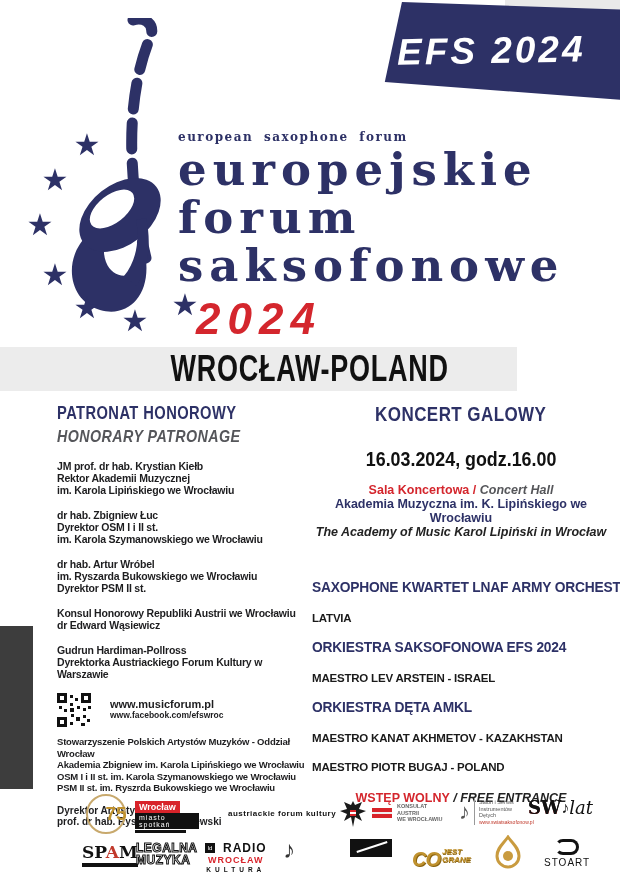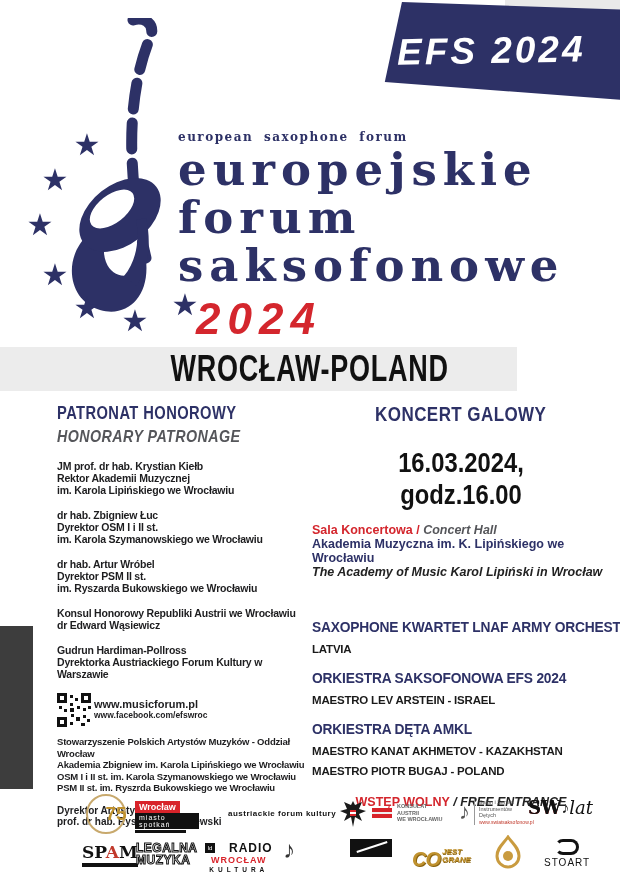--- a/index.html
+++ b/index.html
@@ -42,42 +42,42 @@
   .loc-text span{display:inline-block;transform:scaleX(.75);letter-spacing:1px;}
 
   
   .left-col{position:absolute;left:57px;top:403px;width:256px;color:var(--ink);}
   .h-pl{color:var(--navy);font-size:17.5px;font-weight:900;transform:scaleX(.84);transform-origin:left;
     letter-spacing:.5px;white-space:nowrap;}
   .h-en{color:var(--gray-it);font-size:17px;font-weight:900;font-style:italic;transform:scaleX(.84);
     transform-origin:left;letter-spacing:.5px;white-space:nowrap;margin-top:3px;}
   .entry{margin-top:13px;font-size:10.5px;font-weight:700;line-height:12px;letter-spacing:-.2px;}
   .entry:first-of-type{margin-top:17px;}
-  .qr-row{display:flex;align-items:flex-start;margin-top:13px;gap:3px;}
+  .qr-row{display:flex;align-items:flex-start;margin-top:13px;gap:19px;}
   .qr-box{width:34px;height:34px;flex:0 0 auto;}
   .site{font-size:11px;font-weight:700;margin-top:5px;}
   .fb{font-size:8.5px;font-weight:700;}
   .orgs{margin-top:9px;font-size:9.5px;font-weight:700;line-height:11.5px;letter-spacing:-.2px;}
   .director{margin-top:11px;font-size:10px;font-weight:700;line-height:11.5px;}
 
   
   .right-col{position:absolute;left:312px;top:403px;width:298px;}
   .rc-hpl{color:var(--navy);font-size:20px;font-weight:900;text-align:center;letter-spacing:.5px;}
   .rc-hpl span,.rc-hen span,.rc-date span{display:inline-block;transform:scaleX(.85);}
   .rc-hen{color:var(--gray-it);font-size:19px;font-weight:900;font-style:italic;text-align:center;margin-top:3px;}
-  .rc-date{color:#111;font-size:28px;font-weight:900;text-align:center;margin-top:21px;}
-  .venue{margin-top:12px;text-align:left;font-size:12.5px;font-weight:700;line-height:14px;color:var(--ink);}
+  .rc-date{color:#111;font-size:21px;font-weight:900;text-align:center;margin-top:21px;}
+  .venue{margin-top:12px;text-align:center;font-size:12.5px;font-weight:700;line-height:14px;color:var(--ink);}
   .venue .pl{color:var(--red);}
   .venue .en{color:var(--gray-it);font-style:italic;}
   .venue .navy{color:var(--navy);}
   .venue .en2{color:#222;font-style:italic;}
   .program{margin-top:40px;text-align:left;}
   .prog-item{margin-bottom:15px;}
   .prog-title{color:var(--navy);font-size:14.5px;font-weight:900;letter-spacing:-.2px;transform:scaleX(.95);transform-origin:left;white-space:nowrap;}
-  .prog-sub{color:#1a1a1a;font-size:11.5px;font-weight:900;margin-top:8px;letter-spacing:-.2px;}
+  .prog-sub{color:#1a1a1a;font-size:11.5px;font-weight:900;margin-top:17px;letter-spacing:-.2px;}
   .entrance{margin-top:18px;text-align:center;font-size:12.5px;font-weight:900;}
   .entrance .pl{color:var(--red);}
   .entrance .en{color:#222;font-style:italic;font-weight:700;}
 
   
   .edge-bar{position:absolute;left:0;top:626px;width:33px;height:163px;background:#3d3d3d;}
 
   
   .logo{position:absolute;font-size:7px;color:#222;}
   .logo75{left:86px;top:794px;width:40px;height:40px;border:2px solid var(--tan);border-radius:50%;
@@ -96,21 +96,21 @@
   .salon .txt{font-size:5.5px;color:#555;line-height:6.5px;border-left:1px solid #999;padding-left:4px;}
   .salon .url{color:#c0392b;font-size:5px;}
   .swlat{left:528px;top:797px;display:flex;align-items:center;}
   .swlat .blk{font-family:"DejaVu Serif",serif;font-weight:700;font-size:18px;color:#111;background:linear-gradient(#111 60%,#a11 60%);-webkit-background-clip:text;background-clip:text;}
   .swlat .scr{font-family:"DejaVu Serif",serif;font-style:italic;font-size:18px;color:#111;}
   .spam{left:82px;top:842px;font-family:"DejaVu Serif",serif;font-weight:700;font-size:17px;color:#111;}
   .spam em{color:#c0392b;font-style:normal;}
   .spam .bar{background:#111;height:4px;margin-top:1px;}
   .legalna{left:136px;top:842px;font-size:12px;font-weight:900;color:#fff;-webkit-text-stroke:1px #111;line-height:12px;letter-spacing:.5px;}
   .radio{left:205px;top:841px;text-align:center;}
-  .radio .row1{display:flex;align-items:center;gap:14px;justify-content:center;}
+  .radio .row1{display:flex;align-items:center;gap:8px;justify-content:center;}
   .radio .sq{width:10px;height:10px;background:#111;color:#fff;font-size:6px;line-height:10px;}
   .radio .rad{font-size:12px;font-weight:900;color:#111;letter-spacing:1px;}
   .radio .wro{font-size:9px;font-weight:900;color:#d8232a;letter-spacing:1px;}
   .radio .kul{font-size:6.5px;font-weight:700;color:#111;letter-spacing:4px;margin-top:1px;}
   .cleflogo{left:283px;top:836px;font-size:24px;color:#333;}
   .saxrepair{left:350px;top:839px;}
   .saxrepair .box{width:42px;height:18px;background:#111;position:relative;}
   .saxrepair .box div{position:absolute;left:6px;top:7px;width:32px;height:2px;background:#fff;transform:rotate(-18deg);}
   .cjg{left:412px;top:848px;color:var(--gold);font-weight:900;display:flex;align-items:flex-start;font-style:italic;}
   .cjg .co{font-size:20px;letter-spacing:-1px;text-shadow:1px 1px 0 #8a6410;}
@@ -169,22 +169,22 @@
       <div>Rektor Akademii Muzycznej</div>
       <div>im. Karola Lipińskiego we Wrocławiu</div>
     </div>
     <div class="entry">
       <div>dr hab. Zbigniew Łuc</div>
       <div>Dyrektor OSM I i II st.</div>
       <div>im. Karola Szymanowskiego we Wrocławiu</div>
     </div>
     <div class="entry">
       <div>dr hab. Artur Wróbel</div>
+      <div>im. Ryszarda Bukowskiego we Wrocławiu</div>
       <div>Dyrektor PSM II st.</div>
-      <div>im. Ryszarda Bukowskiego we Wrocławiu</div>
     </div>
     <div class="entry">
       <div>Konsul Honorowy Republiki Austrii we Wrocławiu</div>
       <div>dr Edward Wąsiewicz</div>
     </div>
     <div class="entry">
       <div>Gudrun Hardiman-Pollross</div>
       <div>Dyrektorka Austriackiego Forum Kultury w Warszawie</div>
     </div>
 

